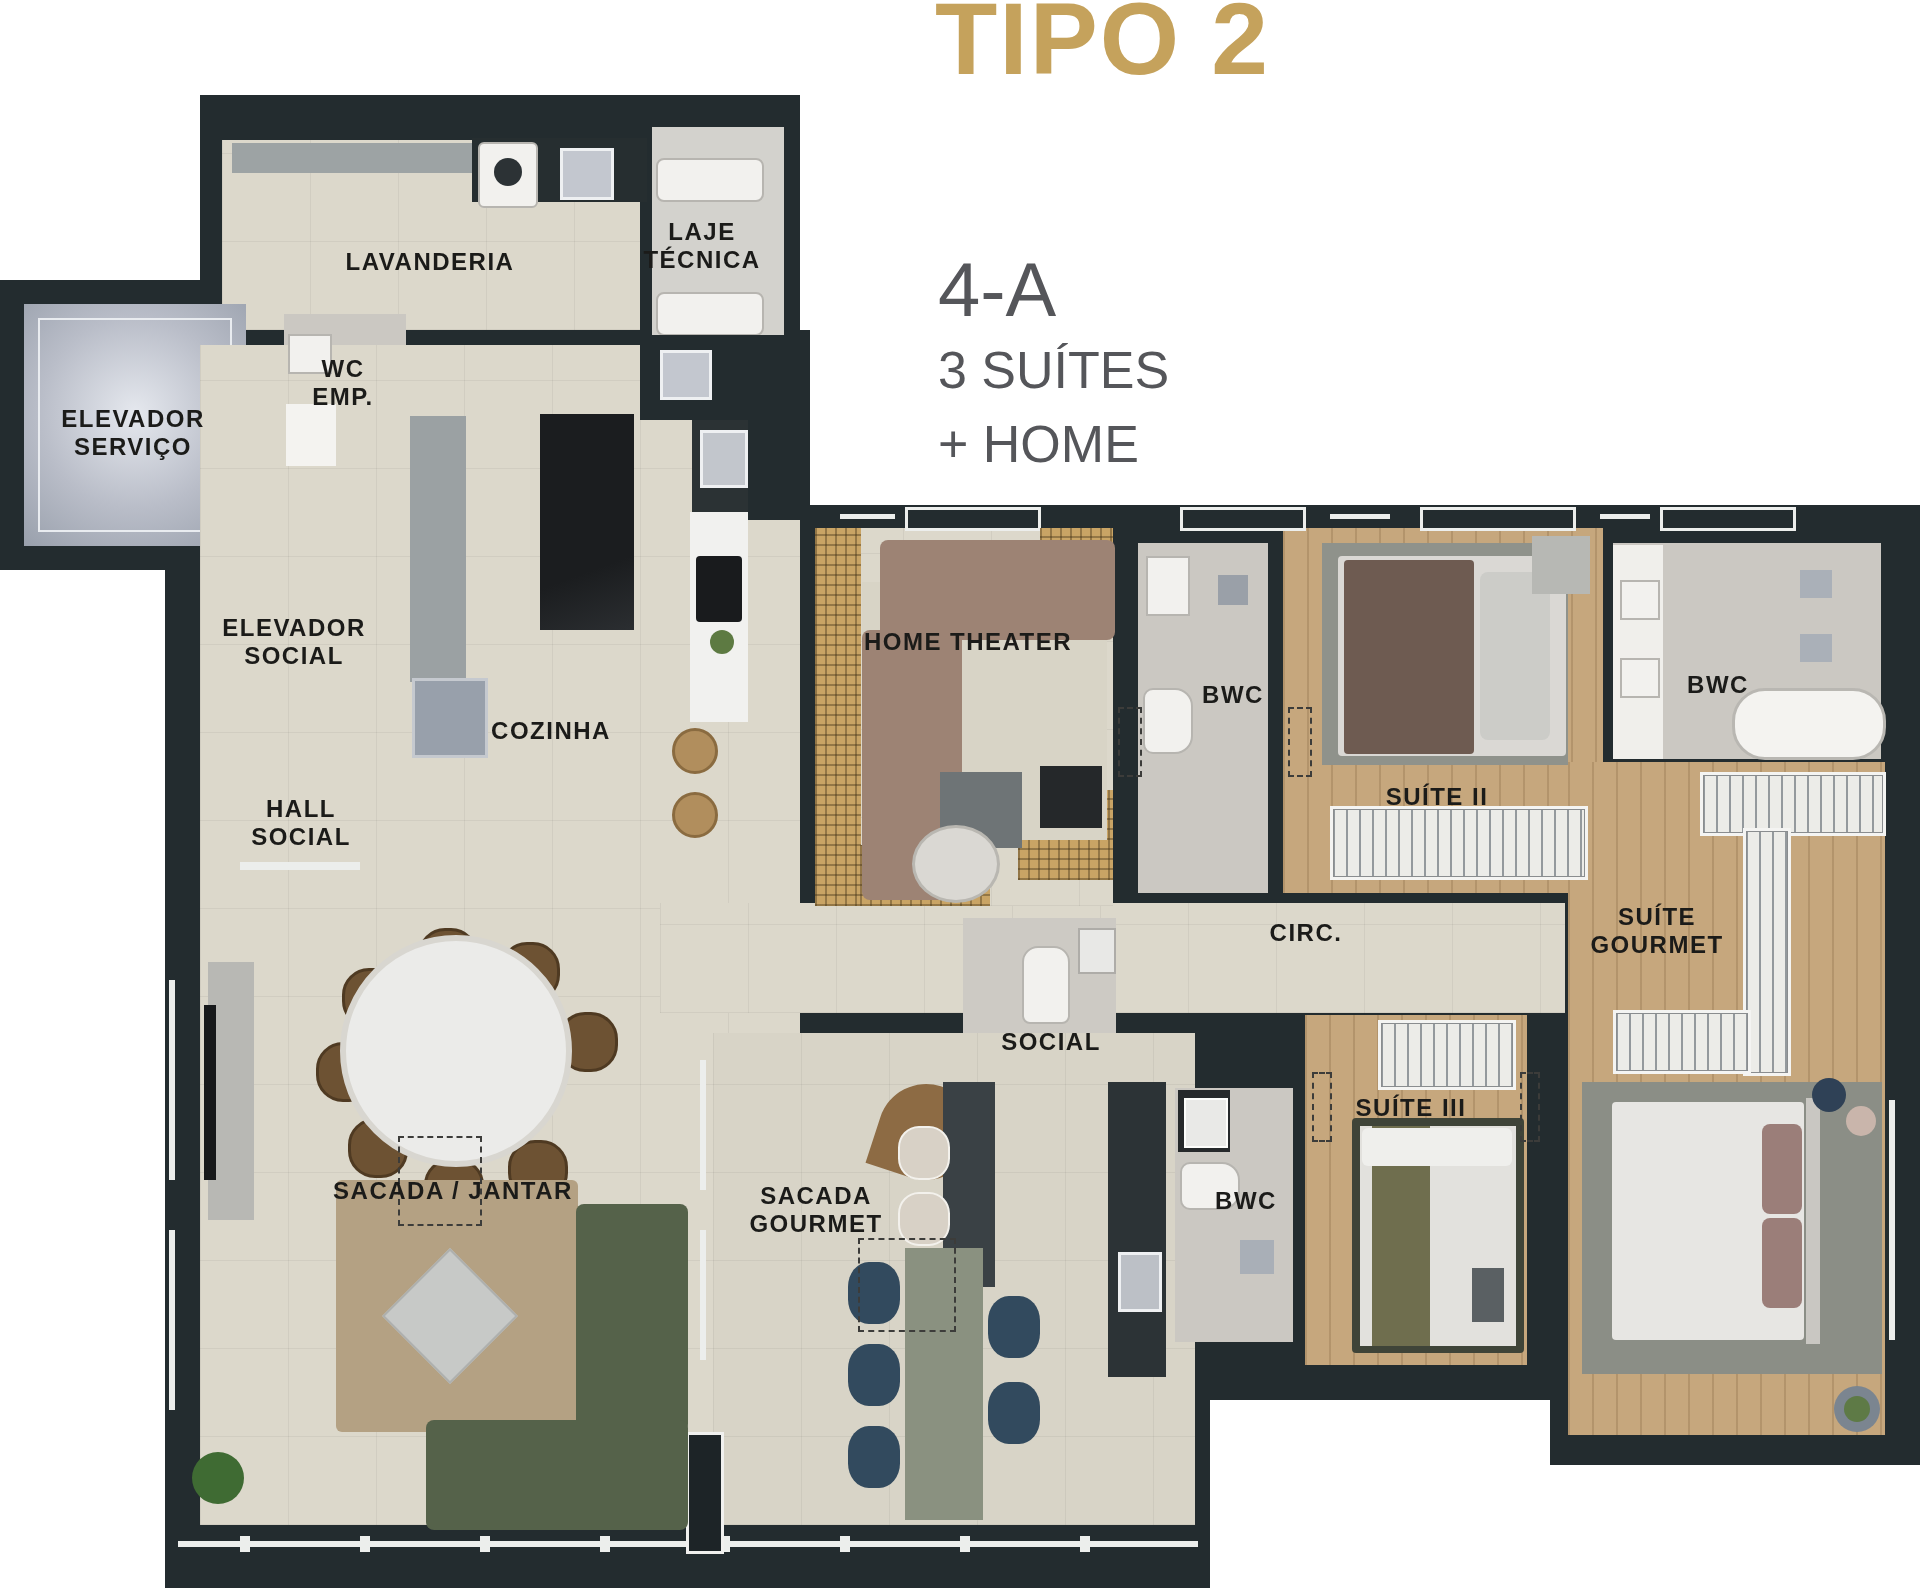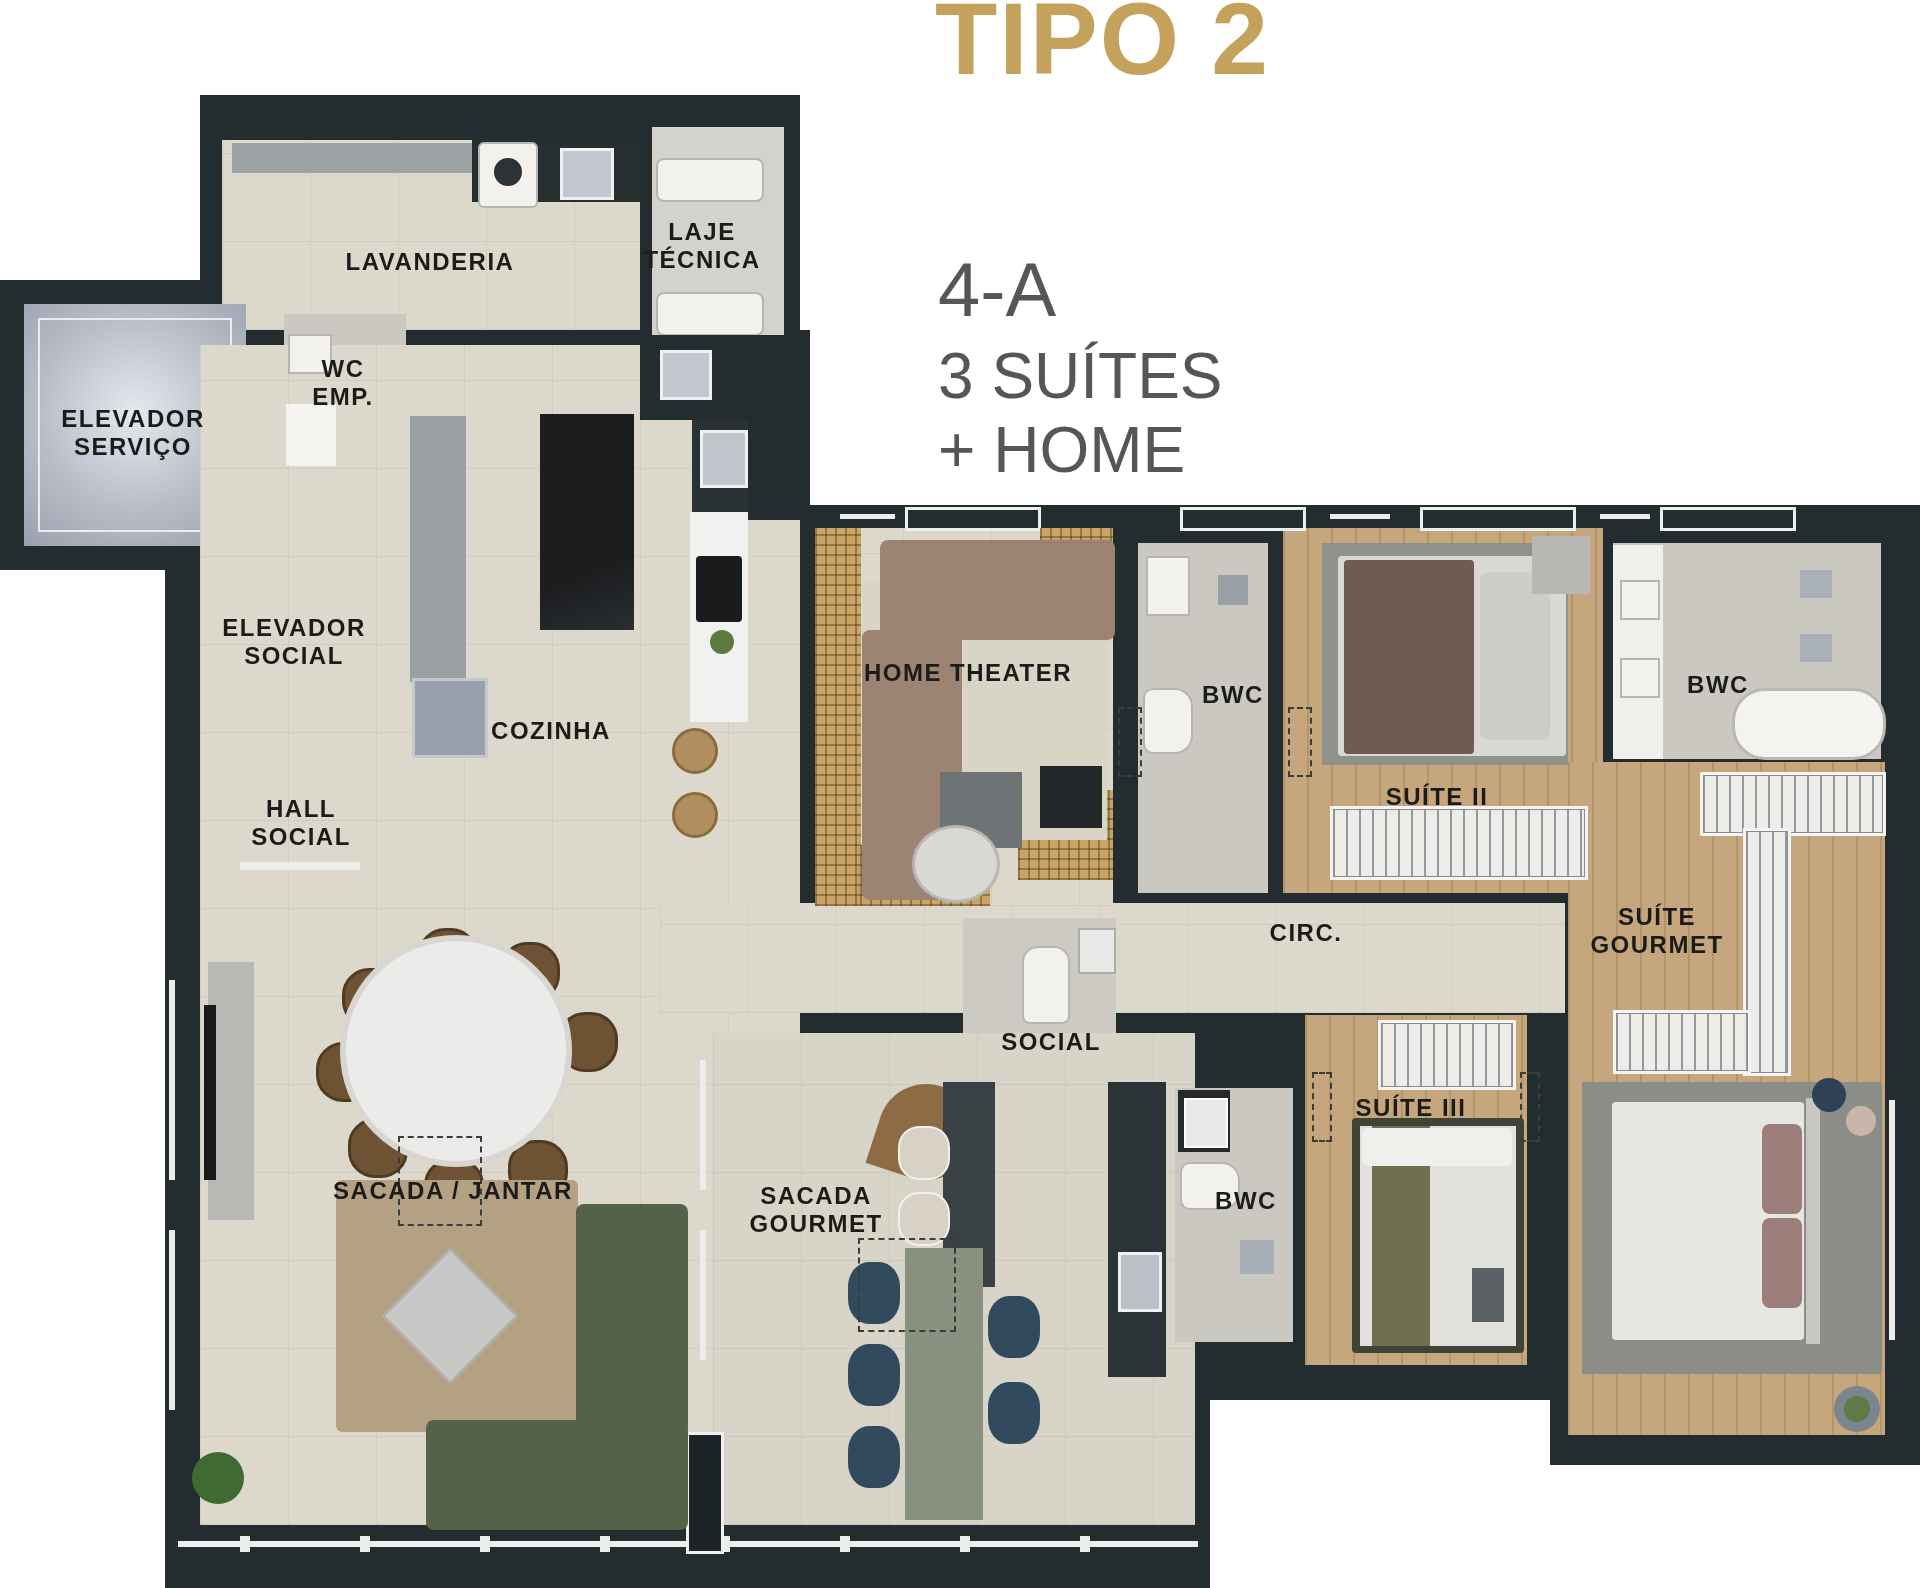--- a/index.html
+++ b/index.html
@@ -21,21 +21,21 @@
      background-image:repeating-linear-gradient(90deg,rgba(75,85,95,.55) 0 2px,transparent 2px 13px);
      border:3px solid #f4f4f2;box-shadow:inset 0 0 0 1px #8a8d8f;}
   .wfurn{position:absolute;background:#f2f1ee;border:2px solid #b7b5b0;}
   .dash{position:absolute;border:2px dashed #3c3c3a;}
   .winframe{position:absolute;border:3px solid #eceeec;}
   .sill{position:absolute;background:#eceeec;}
   .rlabel{position:absolute;transform:translate(-50%,-50%);font-weight:bold;font-size:24px;line-height:1.18;
      letter-spacing:1.5px;color:#1b1b19;white-space:pre-line;text-align:center;}
   .t-big{position:absolute;font-weight:bold;font-size:102px;line-height:1;letter-spacing:2px;color:#c5a25c;}
   .t-unit{position:absolute;font-weight:400;font-size:76px;line-height:1;color:#55565a;}
-  .t-feat{position:absolute;font-weight:400;font-size:64px;line-height:1;color:#55565a;}
+  .t-feat{position:absolute;font-weight:400;font-size:52px;line-height:1;color:#55565a;}
   .round{border-radius:50%;}
 </style>
 </head>
 <body>
 
 <div class="canvas">
 
   <div class="wall" style="left:200px;top:95px;width:600px;height:255px;"></div>
   <div class="wall" style="left:0px;top:280px;width:270px;height:290px;"></div>
   <div class="wall" style="left:165px;top:505px;width:235px;height:385px;"></div>
@@ -216,21 +216,21 @@
 TÉCNICA</div>
   <div class="rlabel" style="left:343px;top:383px;">WC
 EMP.</div>
   <div class="rlabel" style="left:133px;top:433px;">ELEVADOR
 SERVIÇO</div>
   <div class="rlabel" style="left:294px;top:642px;">ELEVADOR
 SOCIAL</div>
   <div class="rlabel" style="left:301px;top:823px;">HALL
 SOCIAL</div>
   <div class="rlabel" style="left:551px;top:731px;">COZINHA</div>
-  <div class="rlabel" style="left:952px;top:673px;padding-left:32px;">HOME THEATER</div>
+  <div class="rlabel" style="left:952px;top:642px;padding-left:32px;">HOME THEATER</div>
   <div class="rlabel" style="left:1233px;top:695px;">BWC</div>
   <div class="rlabel" style="left:1437px;top:797px;">SUÍTE II</div>
   <div class="rlabel" style="left:1718px;top:685px;">BWC</div>
   <div class="rlabel" style="left:1657px;top:931px;">SUÍTE
 GOURMET</div>
   <div class="rlabel" style="left:1306px;top:933px;">CIRC.</div>
   <div class="rlabel" style="left:1051px;top:1042px;">SOCIAL</div>
   <div class="rlabel" style="left:1411px;top:1108px;">SUÍTE III</div>
   <div class="rlabel" style="left:1246px;top:1201px;">BWC</div>
   <div class="rlabel" style="left:816px;top:1210px;">SACADA

